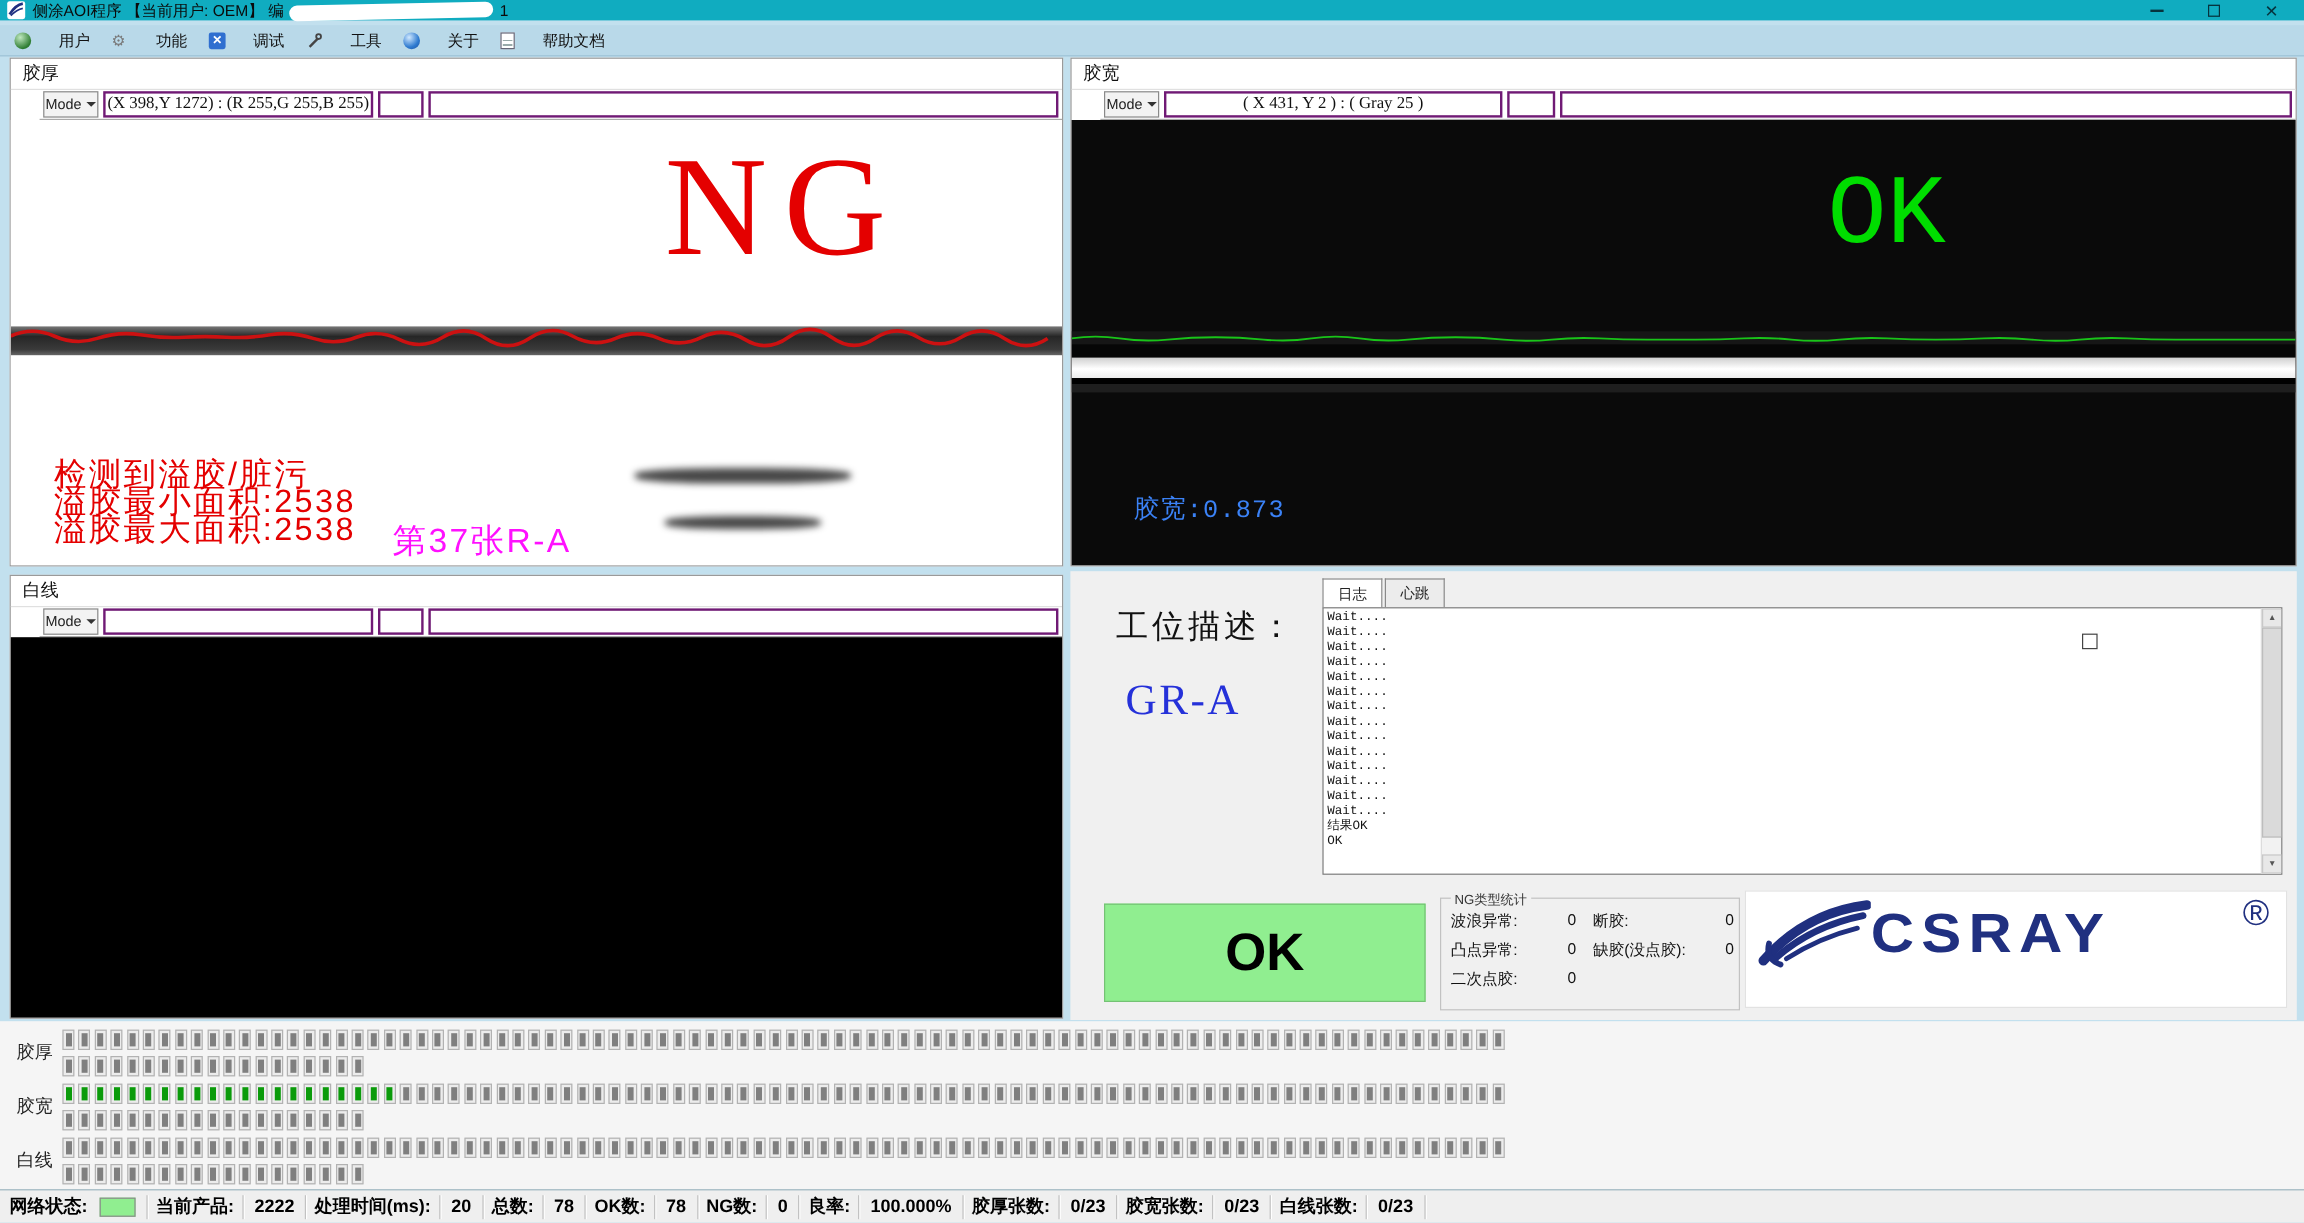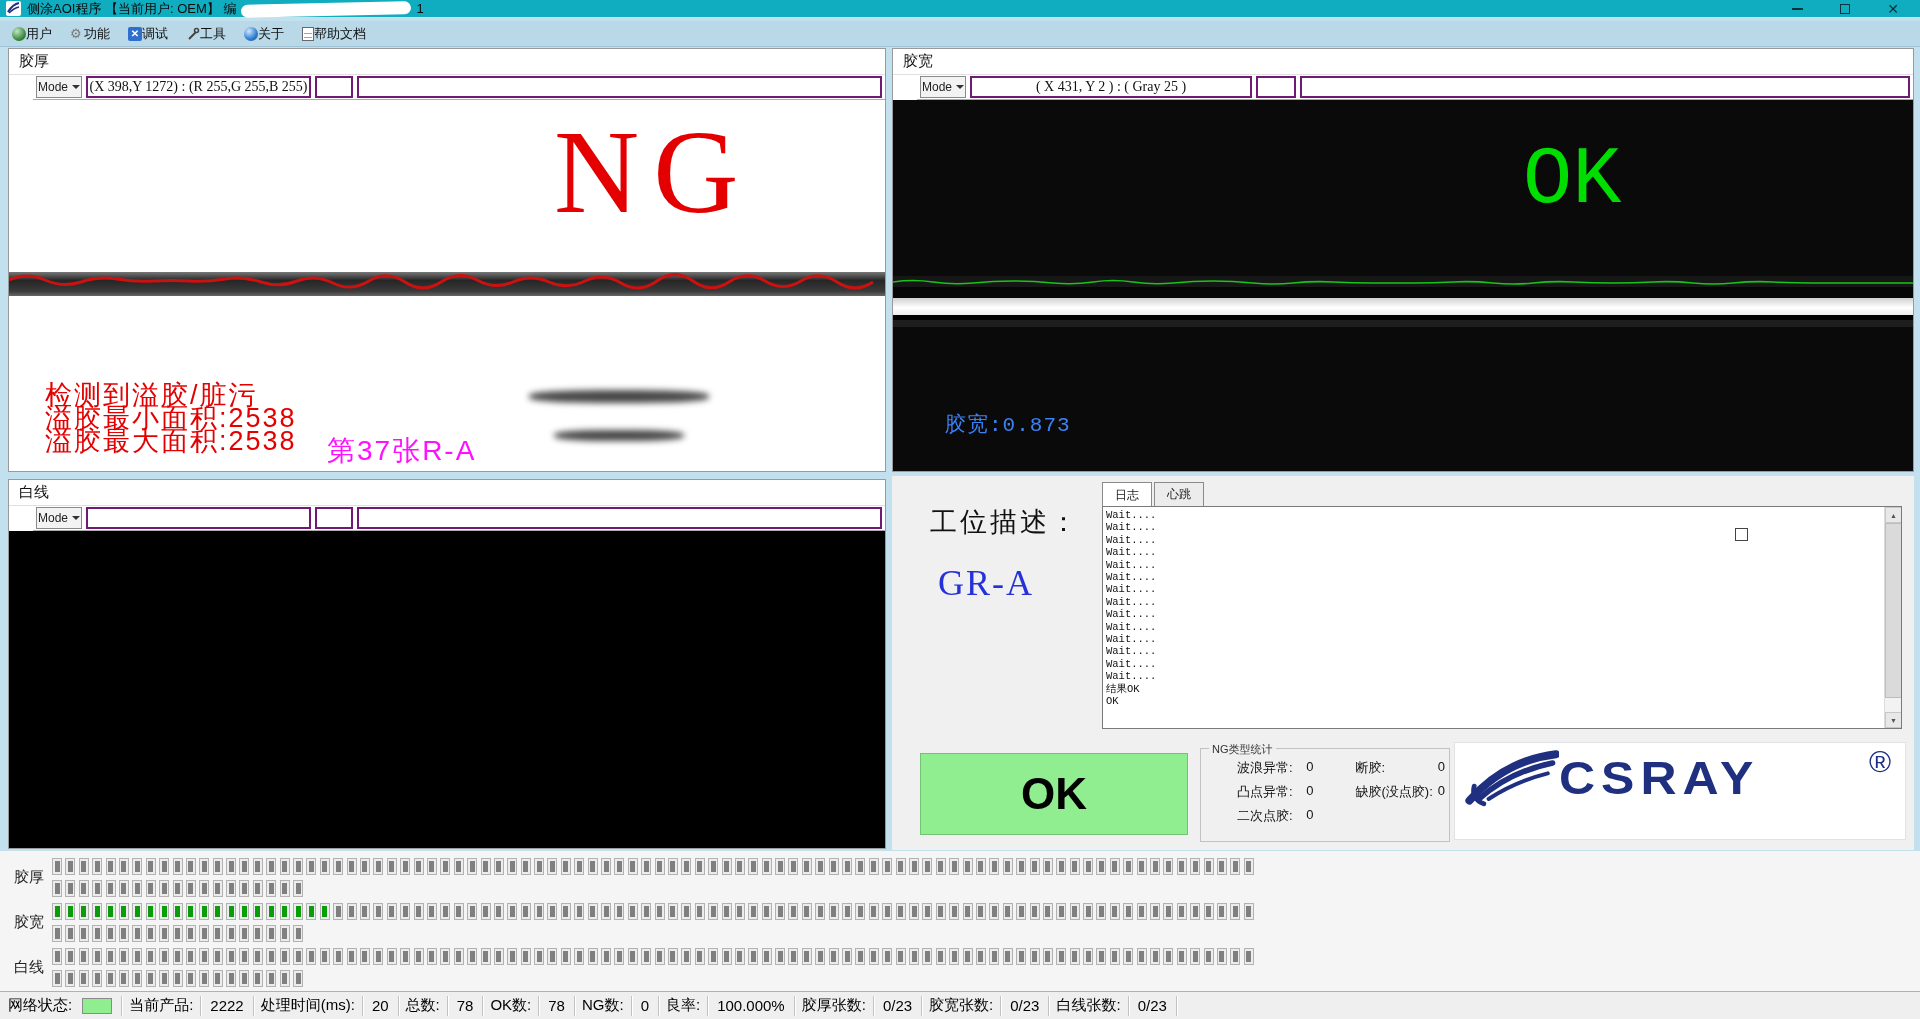--- a/index.html
+++ b/index.html
@@ -21,21 +21,21 @@
   .glyph-min { width:11px; height:2px; background:#06333d; }
   .glyph-restore { position:relative; width:10px; height:10px; }
   .glyph-restore::before { content:""; position:absolute; right:0; top:0; width:8px; height:8px; border:1px solid #06333d; }
   .glyph-restore::after  { content:""; position:absolute; left:0; bottom:0; width:8px; height:8px; border:1px solid #06333d; background:#10ACC0; }
   .glyph-close { font-size:14px; line-height:14px; }
 
   
   .menubar { position:absolute; left:0; top:21px; width:1920px; height:26px;
              background:#B9D9E9; border-bottom:1px solid #9fc3d6; display:flex;
              align-items:center; padding-left:6px; font-size:13px; color:#111; }
-  .menu-item { display:flex; align-items:center; gap:0; padding:0 12px 0 6px; height:100%; cursor:default;justify-content:flex-end; }
+  .menu-item { display:flex; align-items:center; gap:23px; padding:0 12px 0 6px; height:100%; cursor:default;justify-content:flex-end; }
   .mi { width:14px; height:14px; flex:0 0 auto; }
   .icon-user  { border-radius:50%; background:radial-gradient(circle at 35% 30%, #bfe8bf, #2e7d32 70%); }
   .icon-gear  { font-size:13px; line-height:14px; color:#7a7a7a; }
   .icon-debug { background:#2f6fd0; border-radius:2px; color:#fff; font-size:10px; font-weight:bold;
                 display:flex; align-items:center; justify-content:center; }
   .icon-about { border-radius:50%; background:radial-gradient(circle at 35% 30%, #cfe8ff, #2f7bd0 60%, #1a4fa0); }
   .icon-doc   { width:12px; height:14px; background:#fff; border:1px solid #667;
                 background-image:repeating-linear-gradient(#fff 0 3px, #9aa 3px 4px); background-size:8px 12px;
                 background-position:1px 2px; background-repeat:no-repeat; }
 
@@ -104,21 +104,21 @@
   .ok-button { position:absolute; left:28px; top:277px; width:268px; height:82px; background:#90EE90;
                border:1px solid #74c274; display:flex; align-items:center; justify-content:center;
                font-size:44px; font-weight:bold; color:#000; }
 
   .stats-box { position:absolute; left:308px; top:272px; width:250px; height:94px;
                border:1px solid #c2c2c2; }
   .stats-title { position:absolute; left:8px; top:-7px; background:#F0F0F0; padding:0 3px; font-size:11px; color:#333; }
   .stats-cols { position:absolute; left:8px; top:10px; right:4px; display:flex; gap:14px; }
   .stat-col { display:flex; flex-direction:column; gap:6px; }
   .stat-col.c1 { width:105px; } .stat-col.c2 { width:118px; }
-  .stat-row { display:flex; justify-content:space-between; font-size:13px; color:#111;margin-left:28px; }
+  .stat-row { display:flex; justify-content:space-between; font-size:13px; color:#111; }
 
   .logo-box { position:absolute; left:562px; top:266px; width:452px; height:98px; background:#fff;
               border:1px solid #e2e2e2; }
   .logo-swoosh { position:absolute; left:8px; top:6px; }
   .brand-name { position:absolute; left:104px; top:6px; font-size:50px; font-weight:bold;
                 color:#203080; letter-spacing:6px; transform:scaleY(.92); }
   .brand-reg { position:absolute; right:14px; top:2px; font-size:30px; color:#203080; }
   .brand-sub { position:absolute; left:116px; top:56px; font-size:30px; font-weight:bold;
                color:#203080; letter-spacing:16px; }
 
@@ -129,21 +129,21 @@
   .ind-label { width:38px; margin-left:14px; font-size:15px; color:#222; display:flex; align-items:center; }
   .ind-rows { display:flex; flex-direction:column; gap:5px; }
   .ind-row { display:flex; }
   .ind-cell { width:10px; height:17px; border:1px solid #b2b2b2; background:#ECECEC; margin-right:3.4px; }
   .ind-cell i { display:block; width:5px; height:11px; margin:2px auto 0; background:#7F7F7F; }
   .ind-cell.on i { background:#0B9B0B; }
 
   
   .statusbar { position:absolute; left:0; top:991px; width:1920px; height:28px; background:#EFEFEF;
                border-top:1px solid #9FB6C0; display:flex; align-items:center; padding-left:4px;
-               font-size:15px; font-weight:normal; color:#000; }
+               font-size:15px; font-weight:bold; color:#000; }
   .sb-label { white-space:nowrap; padding:0 4px; }
   .sb-value { white-space:nowrap; padding:0 6px; }
   .sb-sep { width:1px; height:20px; background:#c2c2c2; box-shadow:1px 0 0 #fff; margin:0 3px; }
   .sb-swatch { width:30px; height:16px; background:#90EE90; border:1px solid #8a8a8a; margin:0 6px; }
 </style>
 </head>
 <body>
 
 <div class="window">
 

